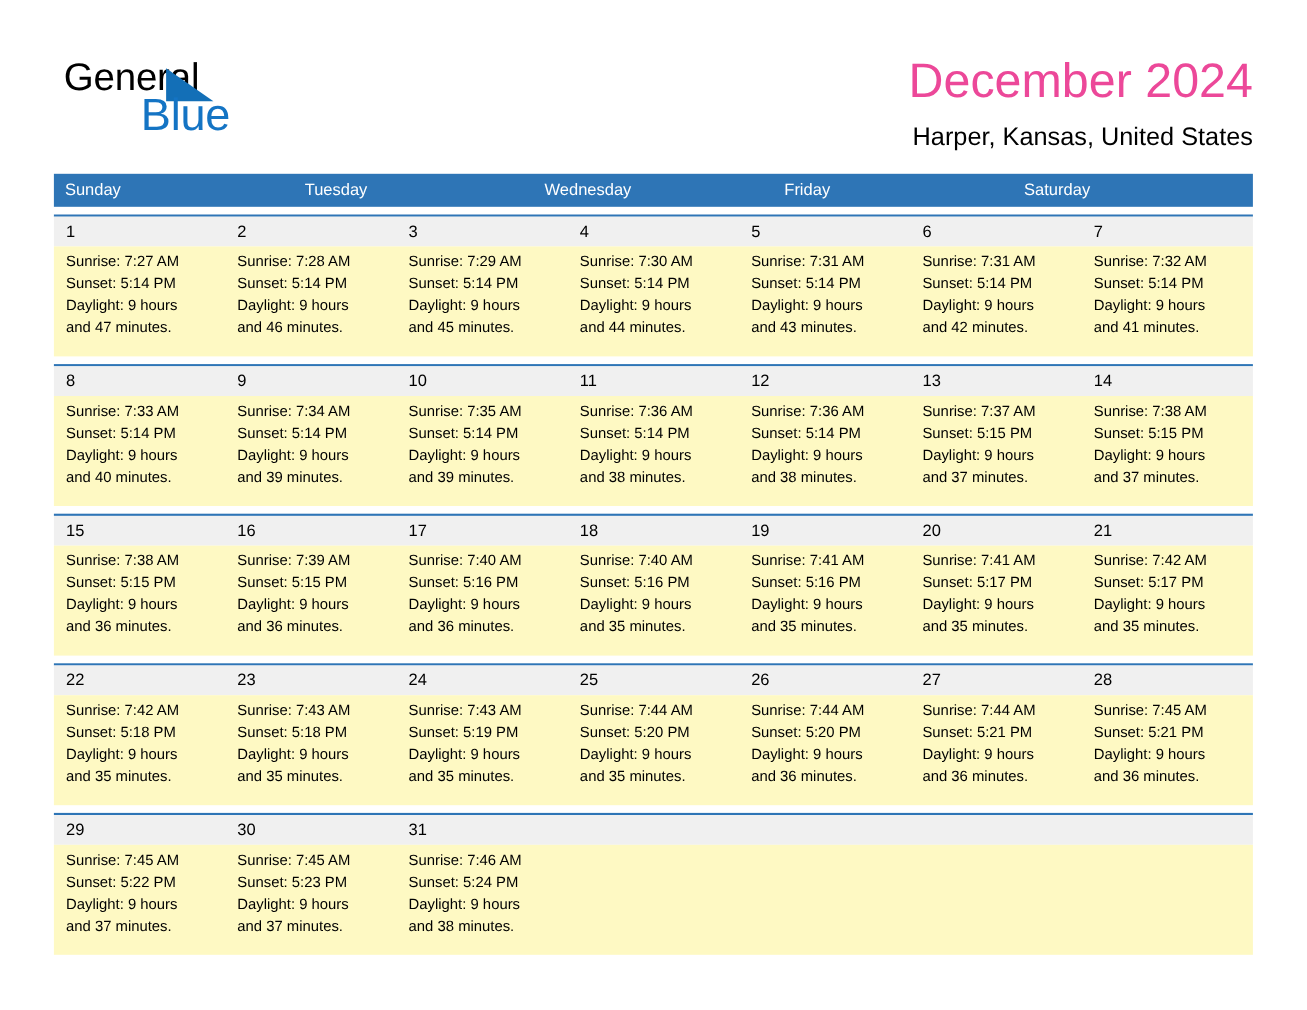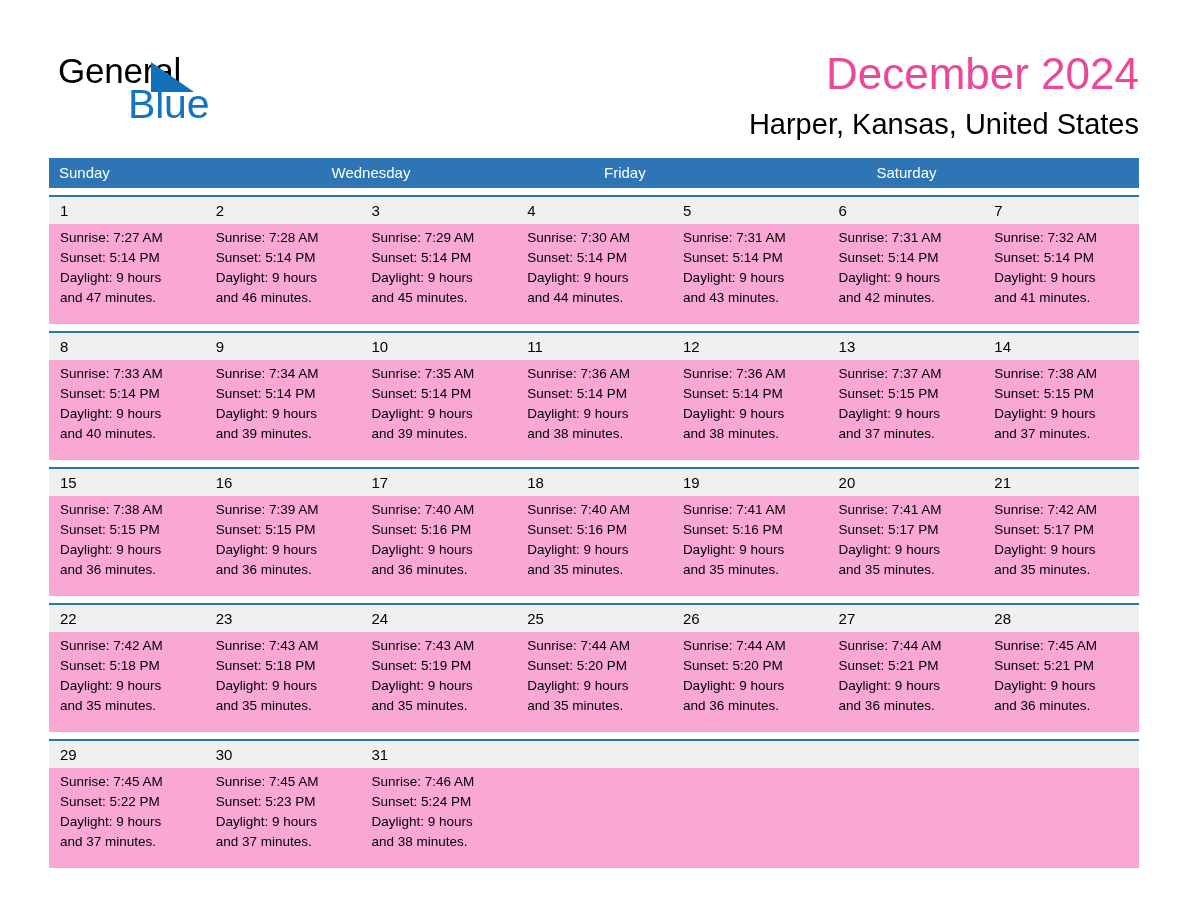--- a/index.html
+++ b/index.html
@@ -74,21 +74,21 @@
   }
   .month-title {
     font-size: 44px;
     line-height: 52px;
     font-weight: normal;
     color: #ec4899;
     white-space: nowrap;
   }
   .location-title {
     margin-top: 10px;
-    font-size: 29px;
+    font-size: 23px;
     line-height: 28px;
     color: #000000;
     white-space: nowrap;
   }
 
   
   .calendar {
     position: absolute;
     left: 49px;
     top: 158px;
@@ -127,21 +127,21 @@
     flex: 1 1 0;
     min-width: 0;
     font-size: 15px;
     line-height: 27px;
     padding-left: 11px;
     box-sizing: border-box;
     color: #000000;
   }
   .detail-row {
     display: flex;
-    background: #f9a8d4;
+    background: #fef9c3;
     height: 100px;
   }
   .detail-cell {
     flex: 1 1 0;
     min-width: 0;
     padding: 4px 6px 0 11px;
     box-sizing: border-box;
   }
   .detail-line {
     font-size: 13.5px;
@@ -167,20 +167,21 @@
       <div class="month-title">December 2024</div>
       <div class="location-title">Harper, Kansas, United States</div>
     </div>
 
   </div>
 
   <div class="calendar">
 
     <div class="weekday-row">
       <div class="weekday-cell">Sunday</div>
+      <div class="weekday-cell">Tuesday</div>
       <div class="weekday-cell">Wednesday</div>
       <div class="weekday-cell">Friday</div>
       <div class="weekday-cell">Saturday</div>
     </div>
 
     <div class="week">
       <div class="daynum-row">
         <div class="daynum-cell">1</div>
         <div class="daynum-cell">2</div>
         <div class="daynum-cell">3</div>

